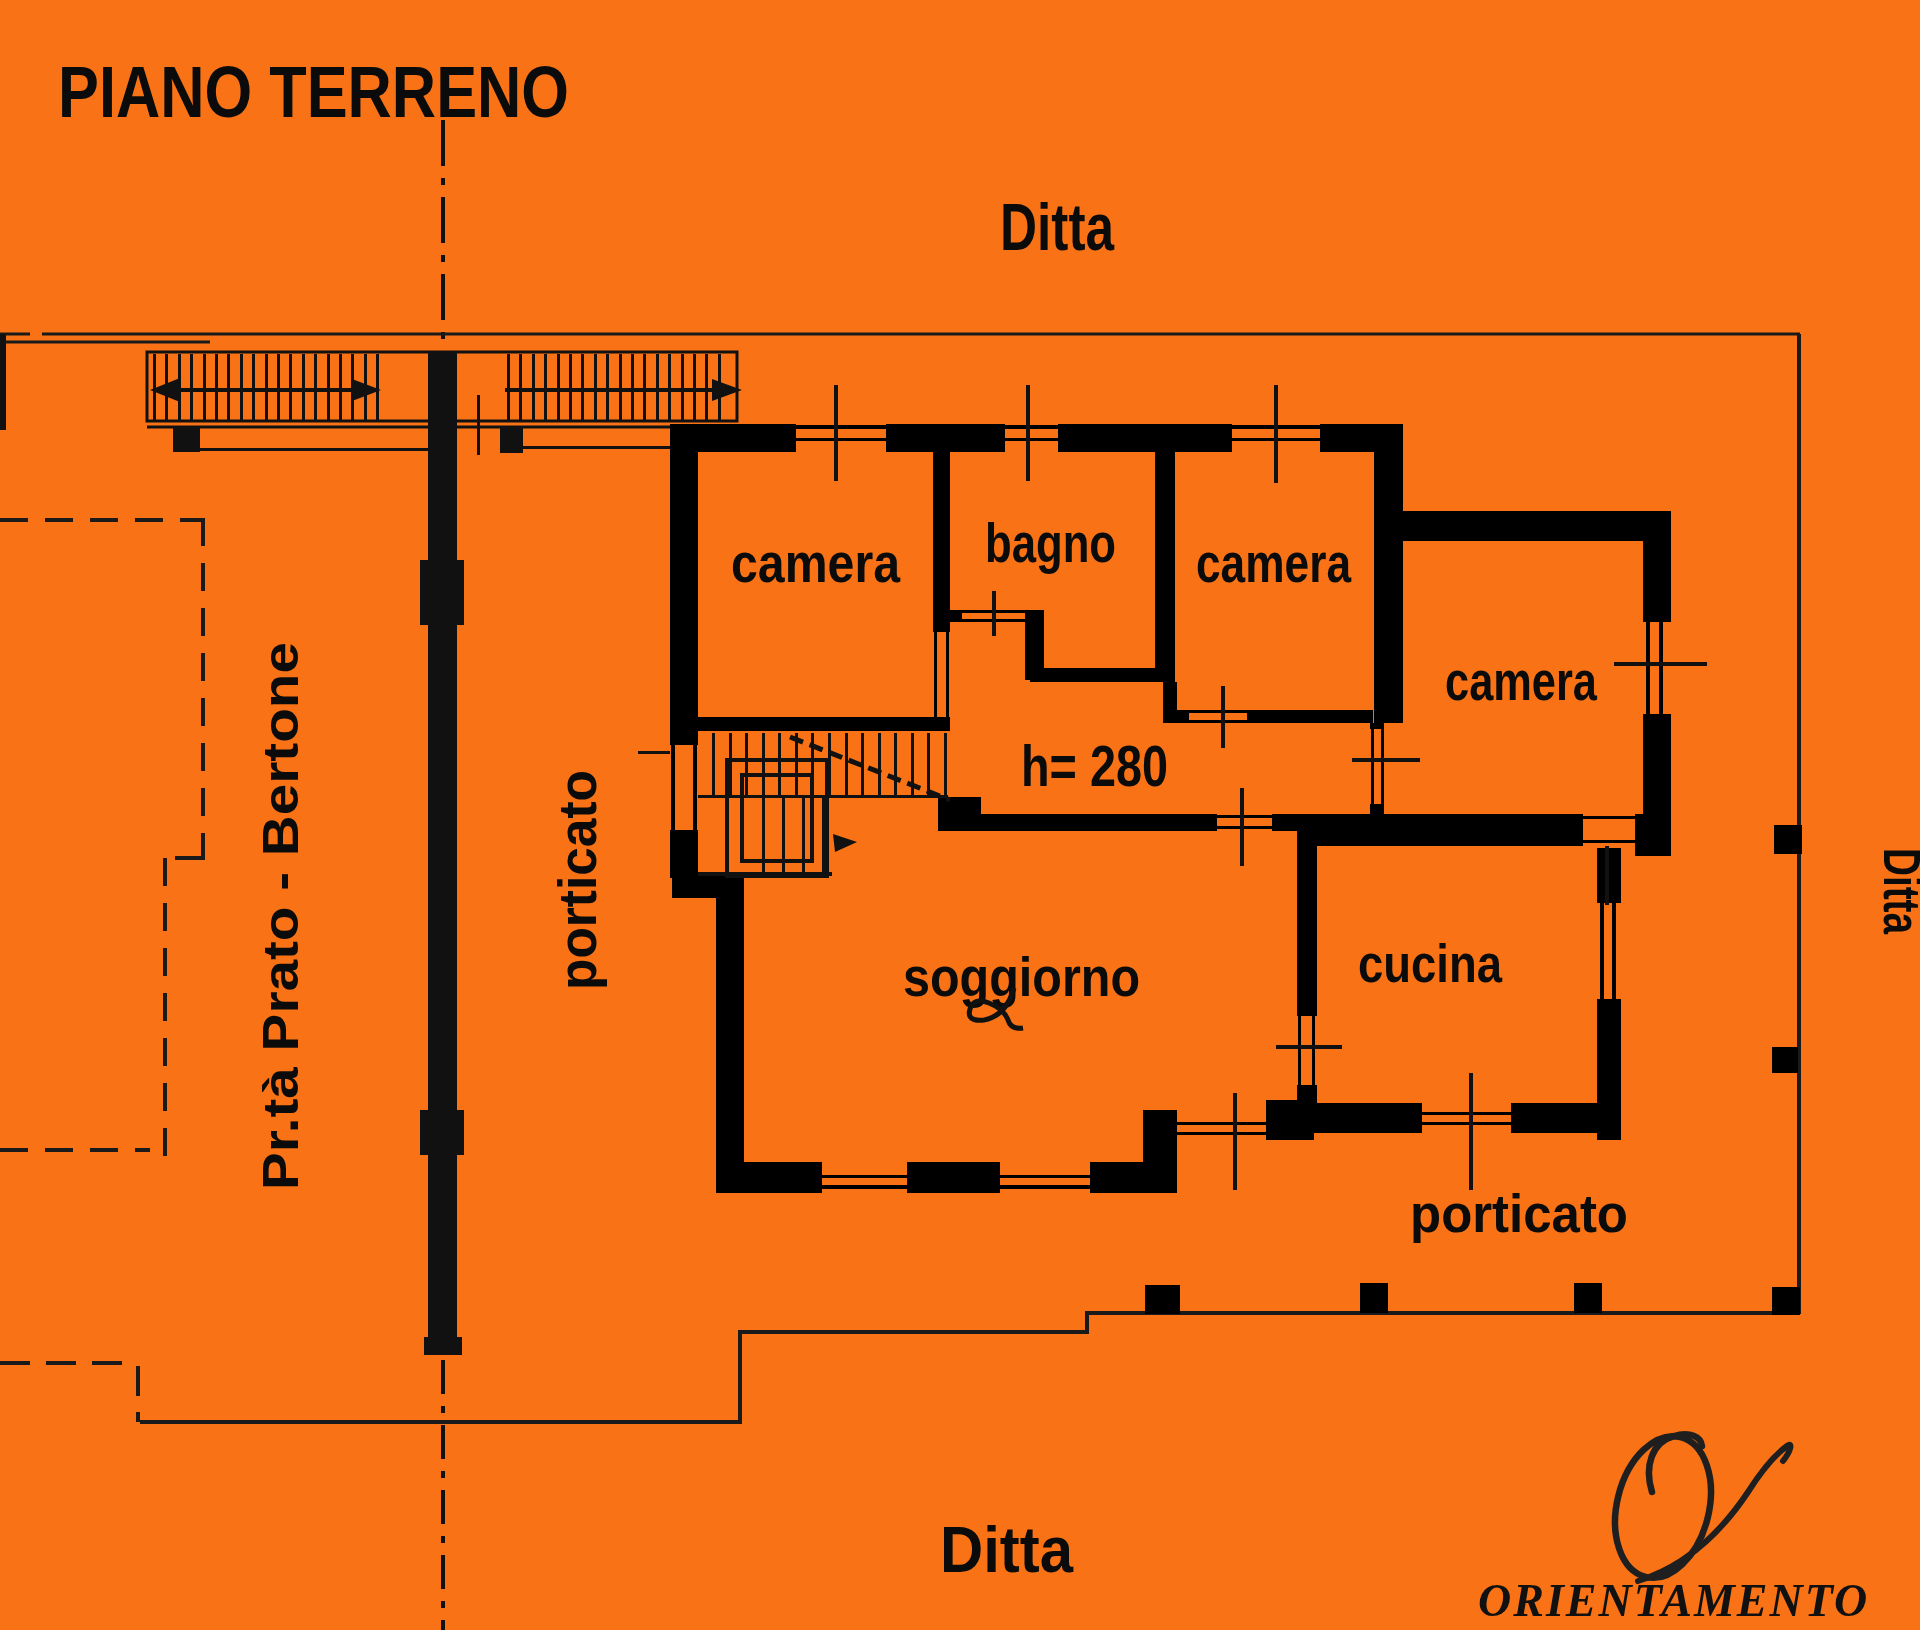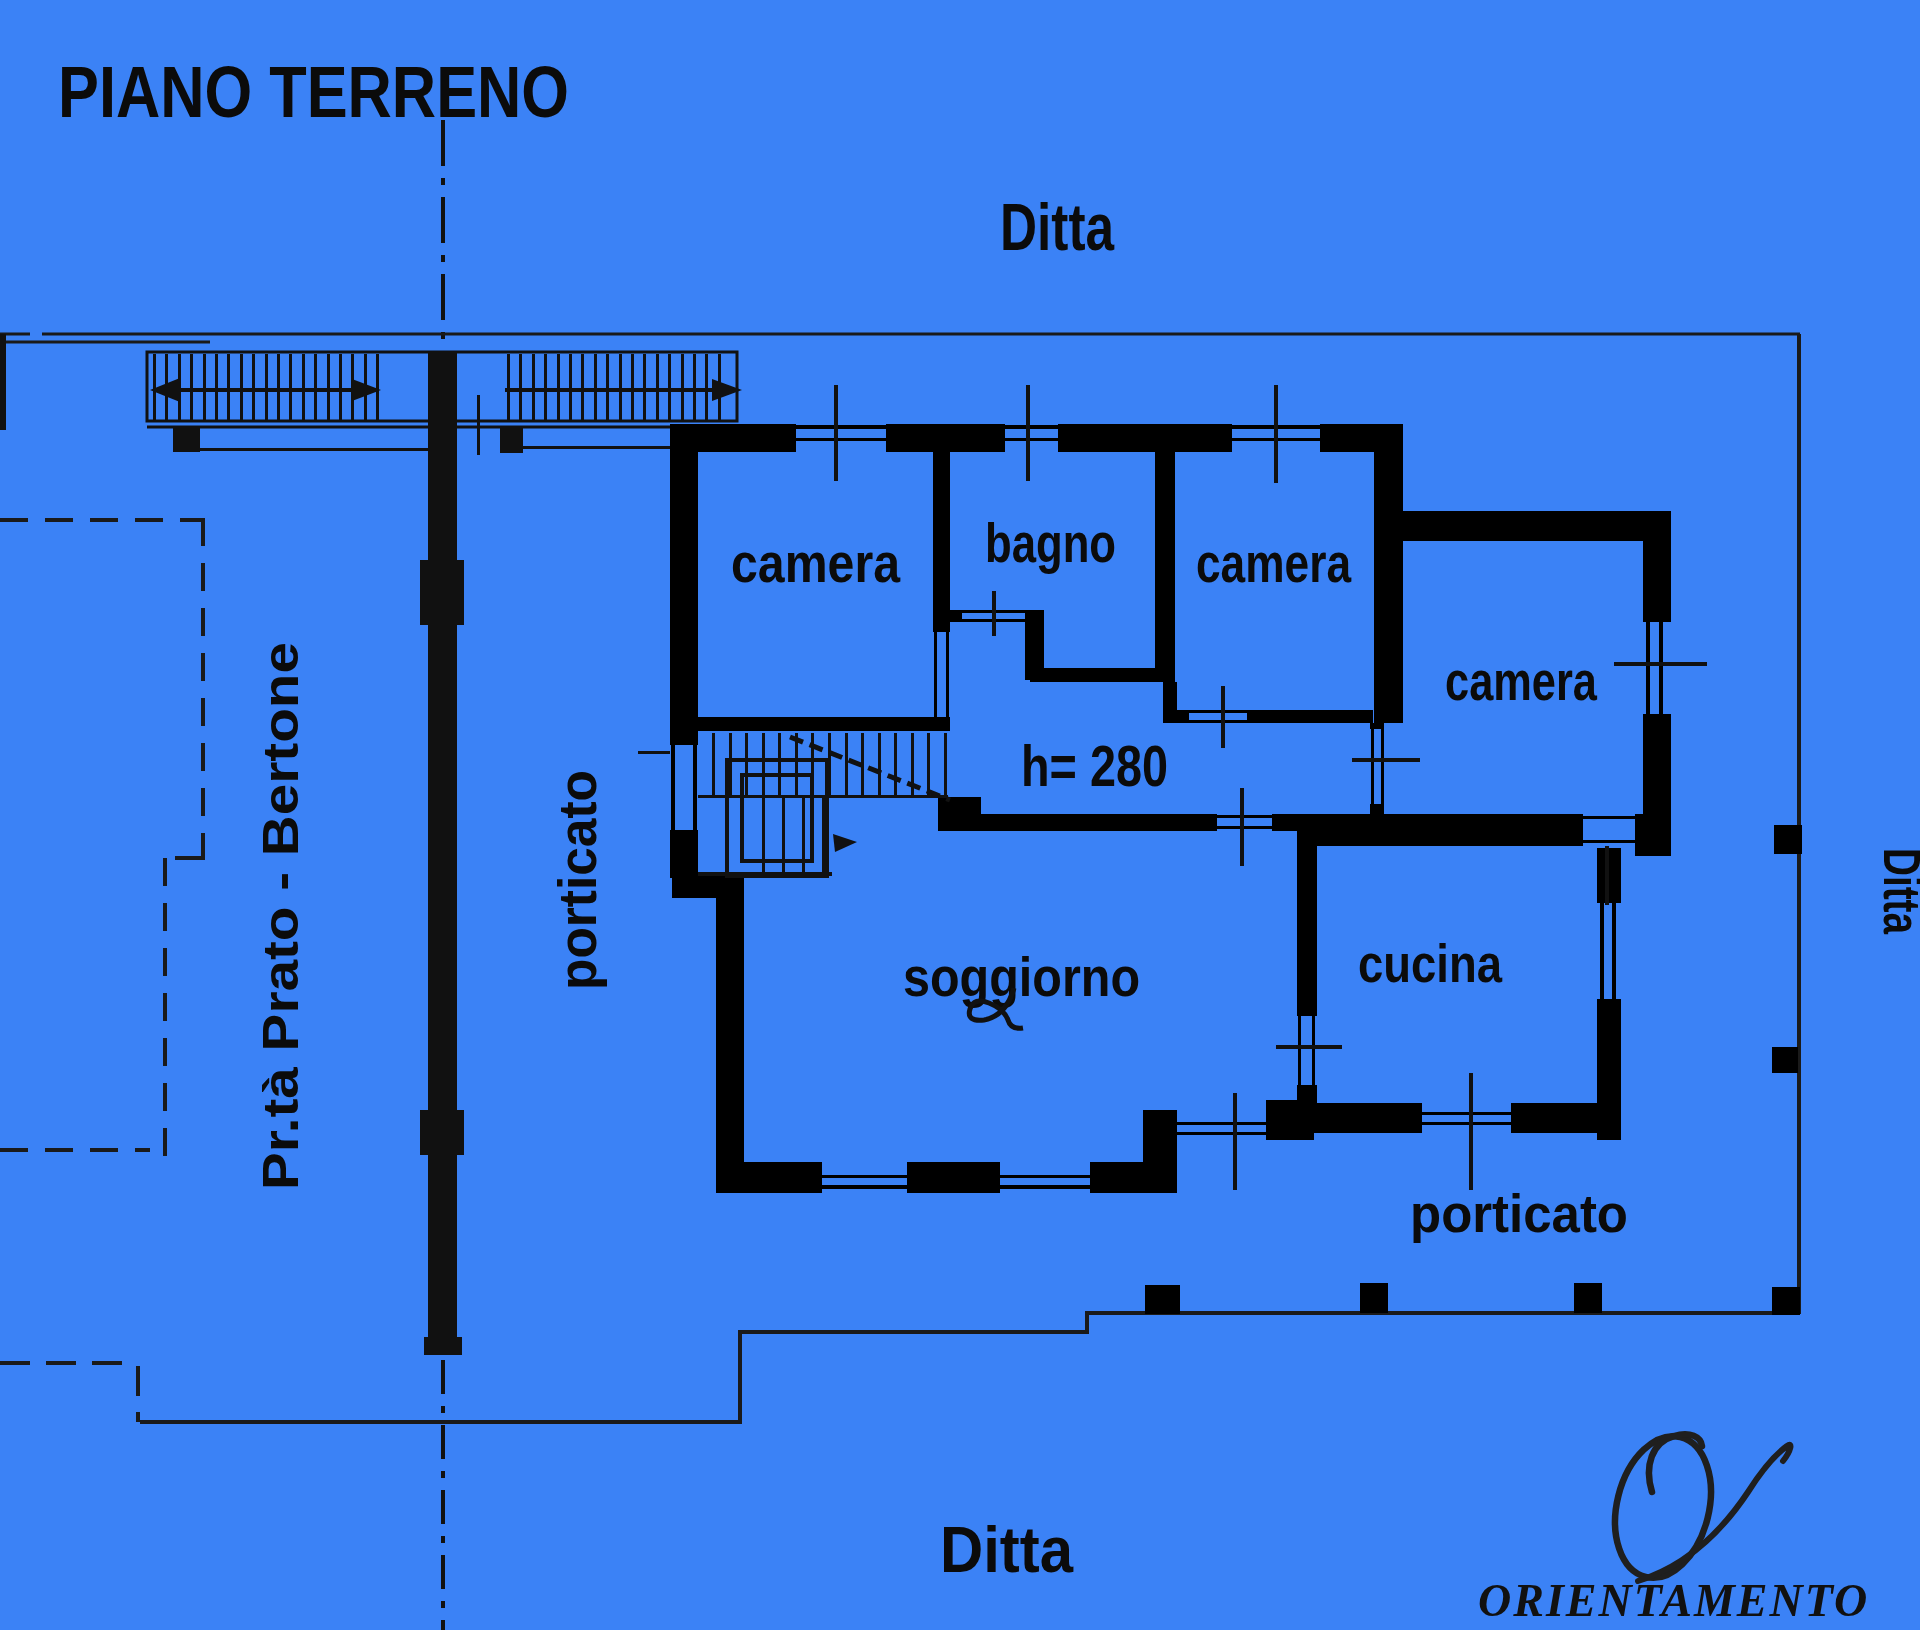--- a/index.html
+++ b/index.html
@@ -1,16 +1,16 @@
 <!DOCTYPE html>
 <html><head>
 <meta charset="utf-8">
 <style>
   html,body { margin:0; padding:0; background:#fff; }
-  #page { position:relative; width:1920px; height:1630px; background:#3b82f6; overflow:hidden;
+  #page { position:relative; width:1920px; height:1630px; background:#f97316; overflow:hidden;
           font-family:"Liberation Sans", sans-serif; }
   svg { position:absolute; left:0; top:0; }
   .hw { font-family:"Liberation Sans", sans-serif; fill:#0b0b0b; font-weight:bold; }
 </style>
 </head>
 <body>
 <div id="page">
 <svg width="1920" height="1630" viewBox="0 0 1920 1630">
 
 <text x="58" y="117" class="hw" font-weight="normal" font-size="72" textLength="511" lengthAdjust="spacingAndGlyphs">PIANO TERRENO</text>

